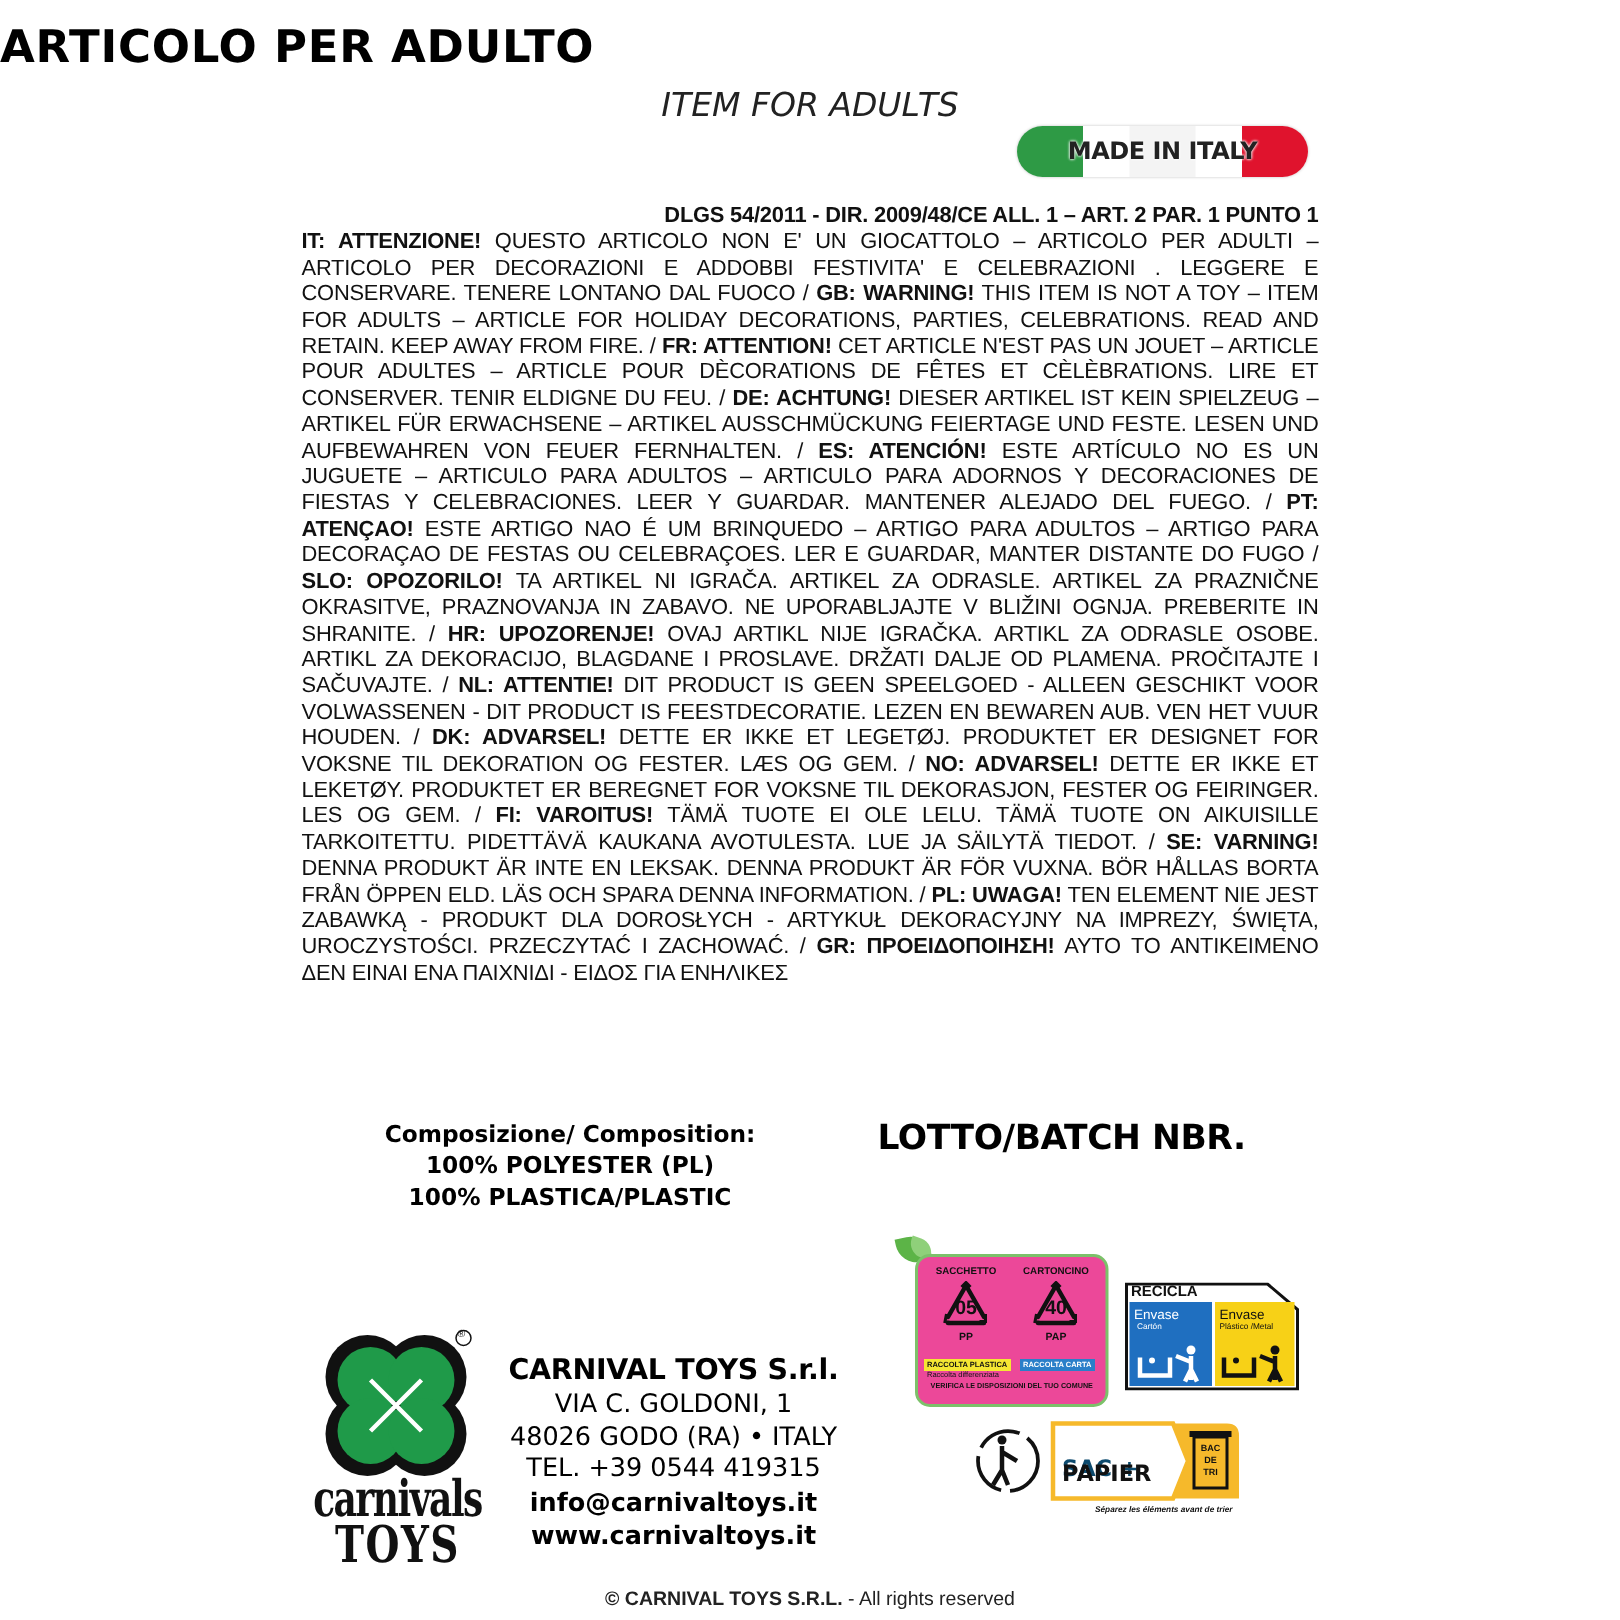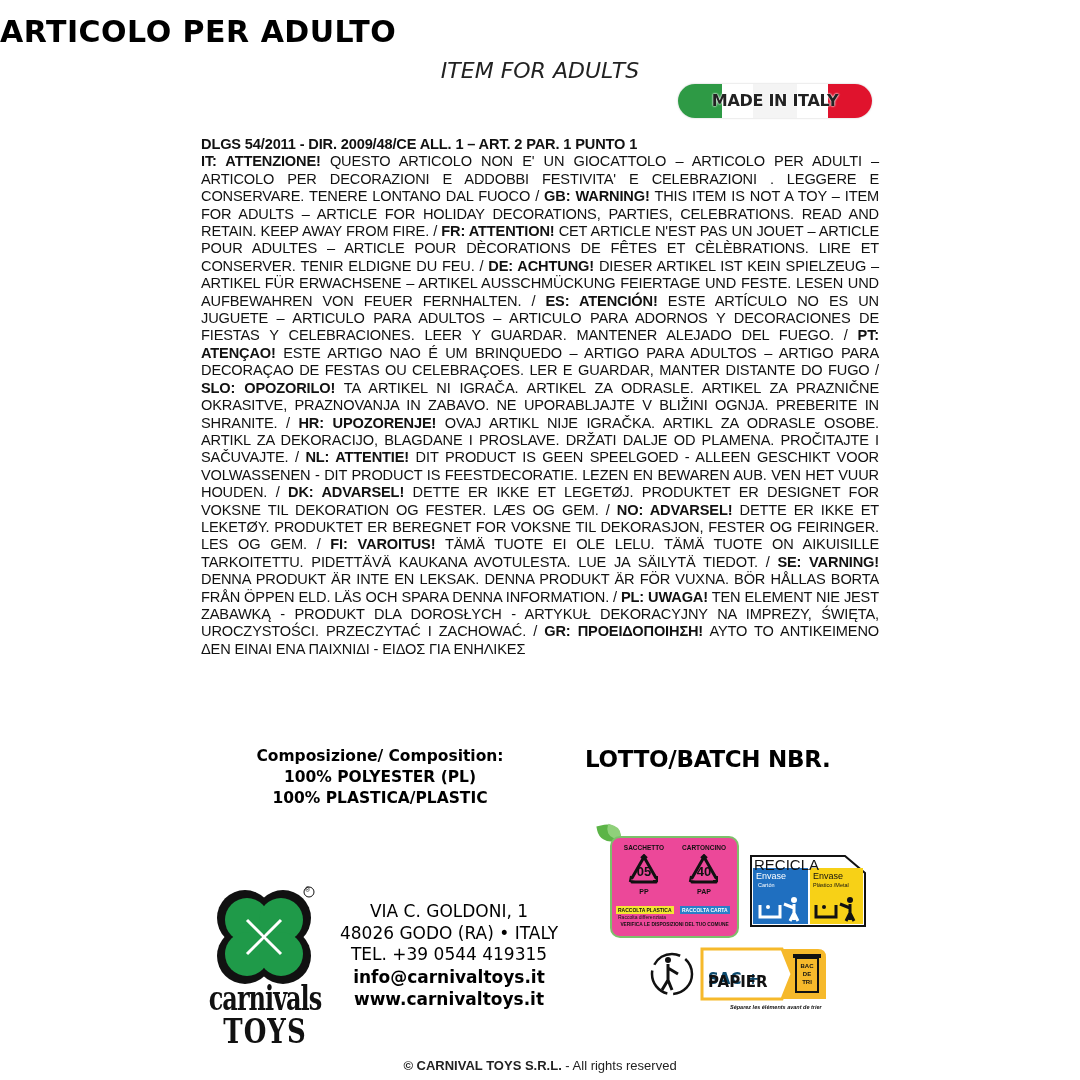--- a/index.html
+++ b/index.html
@@ -6,21 +6,21 @@
   body { width:1080px; height:1080px; position:relative; overflow:hidden; font-family:"Liberation Sans", sans-serif; color:#111; }
   .abs { position:absolute; }
   .title { top:14px; left:0; width:1080px; font-family:"DejaVu Sans", sans-serif; font-weight:bold; font-size:30px; letter-spacing:0.5px; color:#000; }
   .subtitle { top:58px; left:0; width:1080px; text-align:center; font-family:"DejaVu Sans", sans-serif; font-style:italic; font-size:22px; color:#222; }
   .mii { top:84px; left:678px; width:194px; height:34px; border-radius:17px; overflow:hidden; display:flex; box-shadow:0 0 2px rgba(0,0,0,0.25);gap:31px; }
   .mii .g { flex:1; background:#2e9a45; }
   .mii .w { flex:1; background:#f4f4f4; }
   .mii .r { flex:1; background:#e0132d; }
   .mii-label { position:absolute; left:0; top:0; width:194px; height:34px; line-height:34px; text-align:center; font-family:"DejaVu Sans", sans-serif; font-weight:bold; font-size:16px; color:#222; letter-spacing:-0.3px; text-shadow:0 0 2px #fff, 0 0 2px #fff; }
   .legal { top:136px; left:201px; width:678px; font-family:"Liberation Sans", sans-serif; font-size:14.6px; line-height:17.4px; color:#111; text-align:justify; letter-spacing:-0.15px; }
-  .legal .hdr { font-weight:bold; display:block; text-align:left; }
+  .legal .hdr { font-weight:bold; display:block; text-align:right; }
   .legal b { font-weight:bold; }
   .comp { top:746px; left:220px; width:320px; text-align:center; font-family:"DejaVu Sans", sans-serif; font-weight:bold; font-size:15.5px; line-height:21px; color:#000; }
   .batch { top:746px; left:585px; width:270px; font-family:"DejaVu Sans", sans-serif; font-weight:bold; font-size:23px; color:#000; letter-spacing:-0.3px; }
   .recy-box { top:836px; left:610px; width:125px; height:98px; border:2px solid #7cc16a; border-radius:10px; background:#ec4899; }
   .leaf { top:824px; left:598px; width:22px; height:18px; background:#5cb447; border-radius:0 14px 0 14px; transform:rotate(-12deg); }
   .leaf2 { top:826px; left:606px; width:16px; height:12px; background:#8fd07a; border-radius:0 10px 0 10px; transform:rotate(20deg); }
   .rc-col { position:absolute; top:6px; width:60px; text-align:center; }
   .rc-cat { font-size:6.5px; font-weight:bold; color:#111; }
   .rc-tri { margin:3px auto 0; width:40px; height:34px; position:relative; }
   .rc-num { position:absolute; left:0; top:10px; width:40px; text-align:center; font-weight:bold; font-size:13px; color:#111; }
@@ -102,21 +102,21 @@
     <path d="M10 50 L10 62 L30 62 L30 50" stroke="#fff" stroke-width="3" fill="none"></path>
     <circle cx="18" cy="52" r="2" fill="#fff"></circle>
     <circle cx="44" cy="45" r="3" fill="#fff"></circle>
     <path d="M44 49 L44 65 M44 53 L34 49 M44 58 L40 66 M44 58 L48 66" stroke="#fff" stroke-width="3" fill="none"></path>
 
     <path d="M66 50 L66 62 L86 62 L86 50" stroke="#111" stroke-width="3" fill="none"></path>
     <circle cx="74" cy="52" r="2" fill="#111"></circle>
     <circle cx="100" cy="45" r="3" fill="#111"></circle>
     <path d="M100 49 L100 65 M100 53 L90 49 M100 58 L96 66 M100 58 L104 66" stroke="#111" stroke-width="3" fill="none"></path>
   </svg>
-  <div style="position:absolute; left:4px; top:1px; font-size:15px; font-weight:normal; color:#111;">RECICLA</div>
+  <div style="position:absolute; left:4px; top:1px; font-size:10px; font-weight:bold; color:#111;">RECICLA</div>
   <div style="position:absolute; left:6px; top:16px; font-size:9px; color:#fff;">Envase</div>
   <div style="position:absolute; left:8px; top:27px; font-size:5.5px; color:#fff;">Cartón</div>
   <div style="position:absolute; left:63px; top:16px; font-size:9px; color:#111;">Envase</div>
   <div style="position:absolute; left:63px; top:27px; font-size:5.5px; color:#111;">Plástico /Metal</div>
 </div>
 
 <div class="abs sac">
   <svg width="180" height="70" viewBox="0 0 180 70">
 
     <circle cx="22" cy="28" r="20" fill="none" stroke="#111" stroke-width="2.5" stroke-dasharray="30 6"></circle>
@@ -149,20 +149,21 @@
       <path d="M42 40 L76 74 M76 40 L42 74" stroke="#fff" stroke-width="3"></path>
     </g>
     <circle cx="104" cy="12" r="5" fill="none" stroke="#111" stroke-width="1"></circle>
   </svg>
   <div style="position:absolute; left:100px; top:6px; font-size:7px; color:#111;">®</div>
   <div style="position:absolute; left:0; top:104px; width:120px; text-align:center; font-family:'DejaVu Serif', serif; font-weight:bold; font-size:24px; letter-spacing:-1px; color:#111; transform:scaleY(1.4);">carnivals</div>
   <div style="position:absolute; left:0; top:136px; width:120px; text-align:center; font-family:'DejaVu Serif', serif; font-weight:bold; font-size:26px; letter-spacing:1px; color:#111; transform:scaleY(1.3); text-transform:uppercase;">toys</div>
 </div>
 
 <div class="abs addr">
+  <div class="co">CARNIVAL TOYS S.r.l.</div>
   <div class="ln">VIA C. GOLDONI, 1</div>
   <div class="ln">48026 GODO (RA) • ITALY</div>
   <div class="ln">TEL. +39 0544 419315</div>
   <div class="web">info@carnivaltoys.it</div>
   <div class="web">www.carnivaltoys.it</div>
 </div>
 
 <div class="abs copy">
   <b>© CARNIVAL TOYS S.R.L.</b><span> - All rights reserved</span>
 </div>

